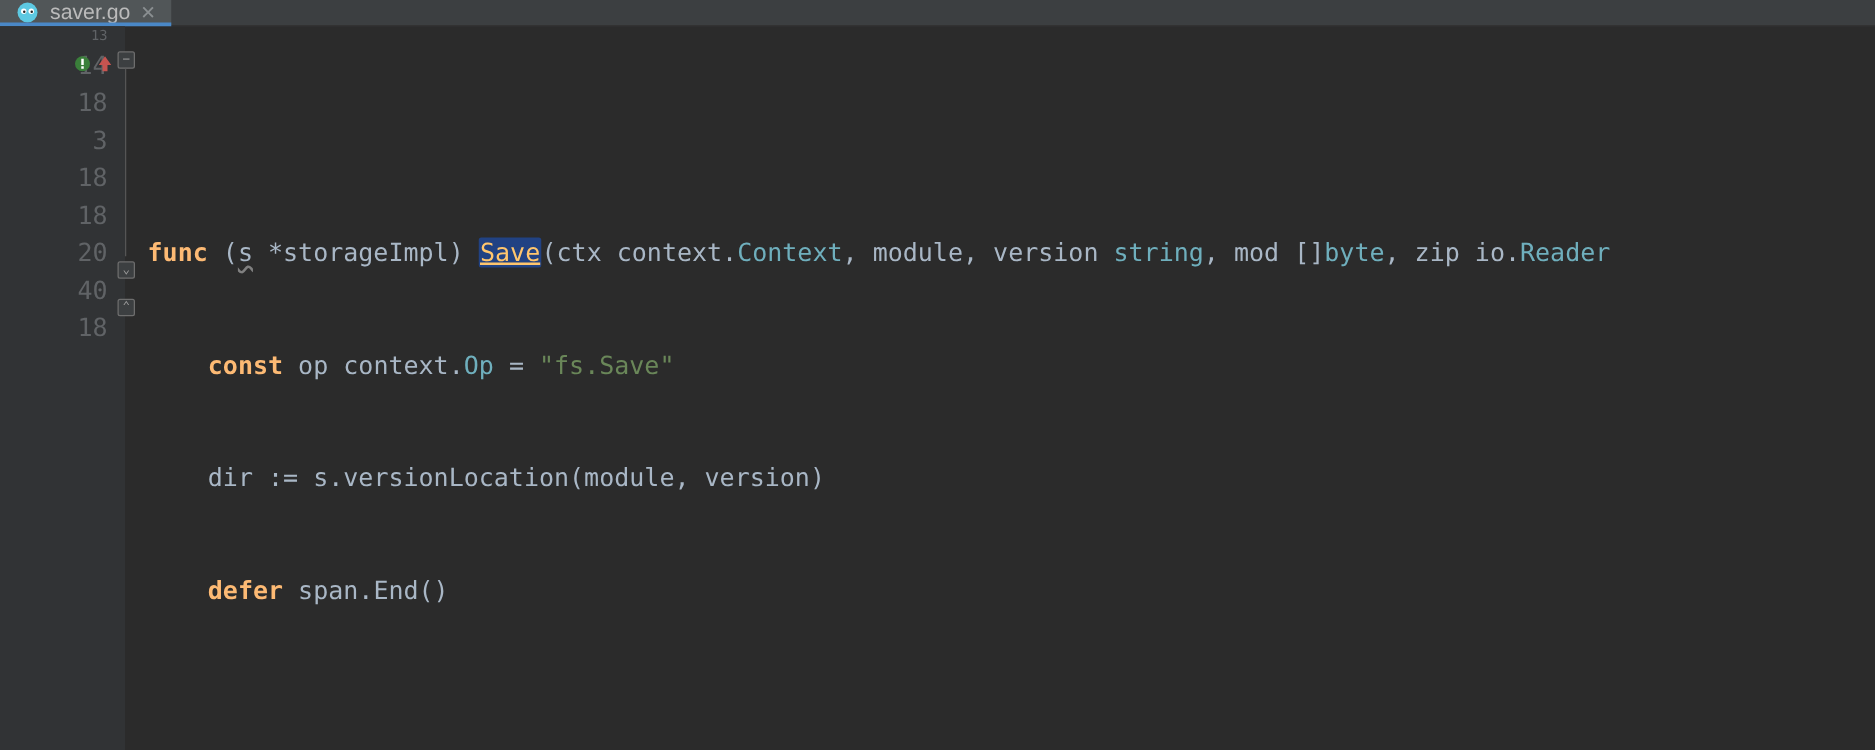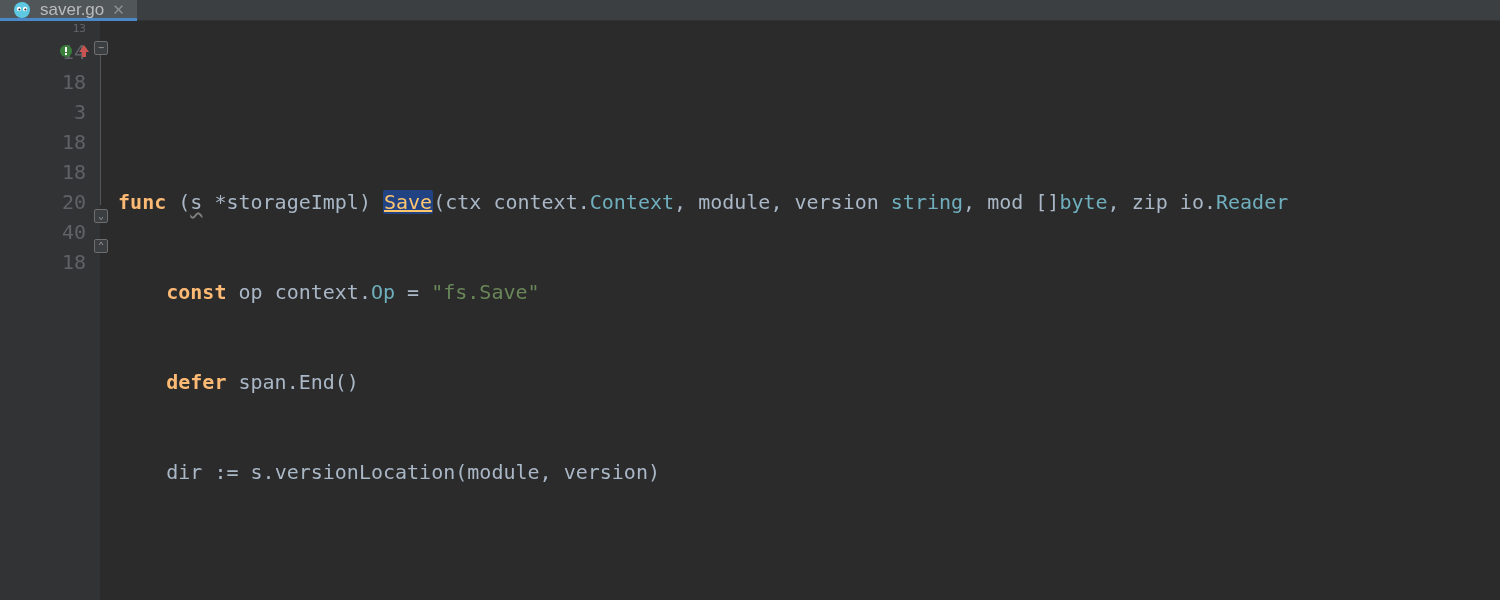--- a/index.html
+++ b/index.html
@@ -157,19 +157,19 @@
   <div class="code">
     <div class="fold-col">
       <div class="fold-mark" style="top:20px;">−</div>
       <div class="fold-line" style="top:34px;height:150px;"></div>
       <div class="fold-mark" style="top:188px;">⌄</div>
       <div class="fold-mark" style="top:218px;">⌃</div>
     </div>
     <div class="codeline small"></div>
     <div class="codeline"> <span class="kw">func</span> (<span class="underline">s</span> <span>*storageImpl</span>) <span class="fn hlbox">Save</span>(<span>ctx</span> <span>context</span>.<span class="type">Context</span>, <span>module</span>, <span>version</span> <span class="type">string</span>, <span>mod</span> <span>[]</span><span class="type">byte</span>, <span>zip</span> <span>io</span>.<span class="type">Reader</span></div>
     <div class="codeline">     <span class="kw">const</span> <span>op</span> <span>context</span>.<span class="type">Op</span> <span>=</span> <span class="str">"fs.Save"</span></div>
+    <div class="codeline">     <span>dir</span> <span>:=</span> <span>s</span>.<span>versionLocation</span>(<span>module</span>, <span>version</span>)</div>
     <div class="codeline">     <span class="kw">defer</span> <span>span</span>.<span>End</span>()</div>
-    <div class="codeline">     <span>dir</span> <span>:=</span> <span>s</span>.<span>versionLocation</span>(<span>module</span>, <span>version</span>)</div>
     
     
     
   </div>
 </div>
 
 </body></html>

